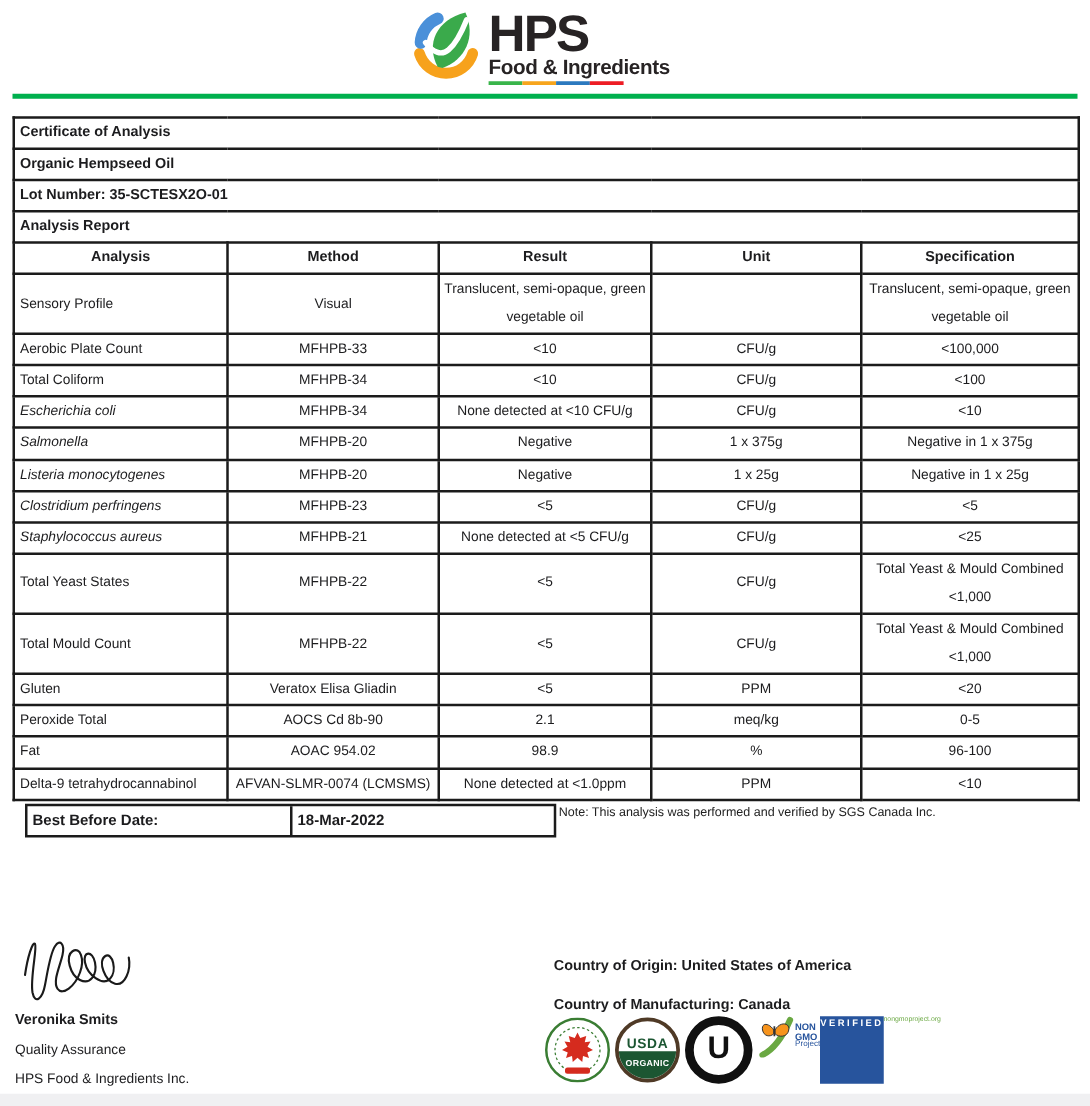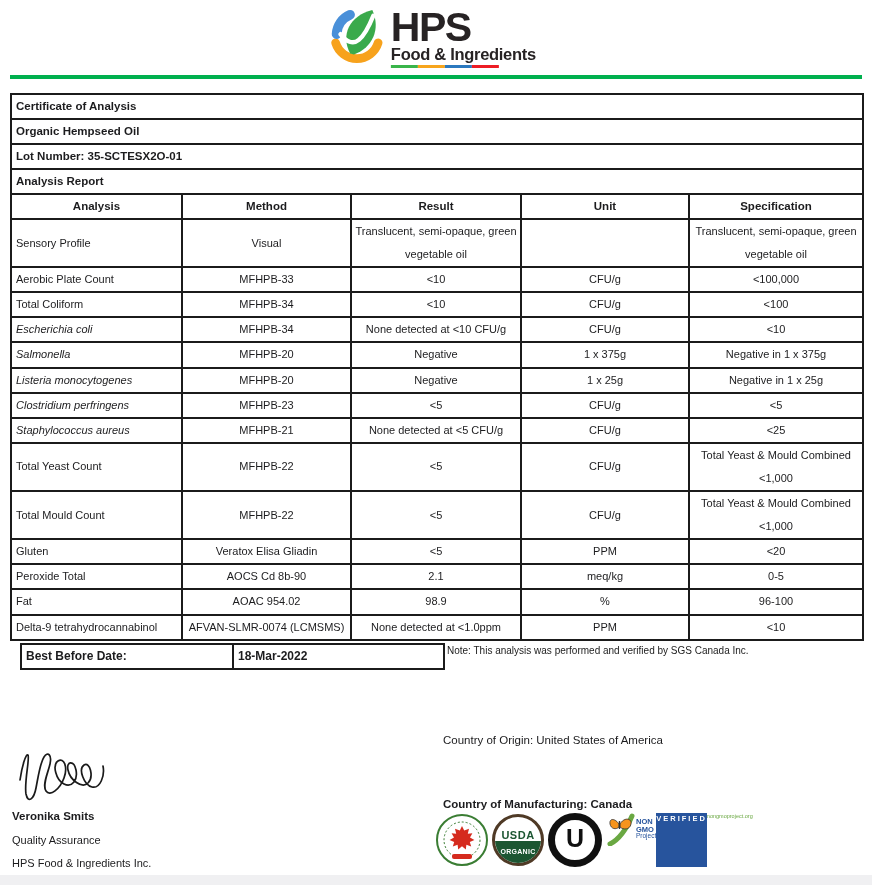--- a/index.html
+++ b/index.html
@@ -42,21 +42,21 @@
   .post { display:flex; align-items:flex-start; margin:2px 0 0 10px; }
   .bbd { display:flex; width:425px; height:27px; border:2px solid #1b1b1b;
          font-weight:bold; font-size:12px; align-items:center; }
   .bbd-label { width:210px; padding-left:4px; }
   .bbd-value { flex:1; border-left:2px solid #1b1b1b; padding-left:4px; height:100%;
                display:flex; align-items:center; }
   .note { margin-left:2px; font-size:10px; padding-top:2px; color:#222; }
 
   
   .signature { position:absolute; left:12px; top:740px; }
-  .origin { position:absolute; left:443px; top:734px; font-weight:normal; font-size:11.5px; }
+  .origin { position:absolute; left:443px; top:767px; font-weight:bold; font-size:11.5px; }
   .manufacturing { position:absolute; left:443px; top:798px; font-weight:bold; font-size:11.5px; }
   .sig-name    { position:absolute; left:12px; top:810px; font-weight:bold; font-size:11.5px; }
   .sig-title   { position:absolute; left:12px; top:834px; font-size:11px; }
   .sig-company { position:absolute; left:12px; top:857px; font-size:11px; }
 
   .badges { position:absolute; left:436px; top:812px; display:flex; align-items:center; gap:4px; }
 
   .badge-usda { width:52px; height:52px; border-radius:50%; border:3px solid #4f3a26;
                 overflow:hidden; background:#fff; display:flex; flex-direction:column; }
   .usda-top { flex:1.1; display:flex; align-items:flex-end; justify-content:center;
@@ -188,21 +188,21 @@
             <td>&lt;5</td>
           </tr>
           <tr class="r">
             <td class="it">Staphylococcus aureus</td>
             <td>MFHPB-21</td>
             <td>None detected at &lt;5 CFU/g</td>
             <td>CFU/g</td>
             <td>&lt;25</td>
           </tr>
           <tr class="tall">
-            <td>Total Yeast Count</td>
+            <td>Total Yeast States</td>
             <td>MFHPB-22</td>
             <td>&lt;5</td>
             <td>CFU/g</td>
             <td>Total Yeast &amp; Mould Combined &lt;1,000</td>
           </tr>
           <tr class="tall">
             <td>Total Mould Count</td>
             <td>MFHPB-22</td>
             <td>&lt;5</td>
             <td>CFU/g</td>

